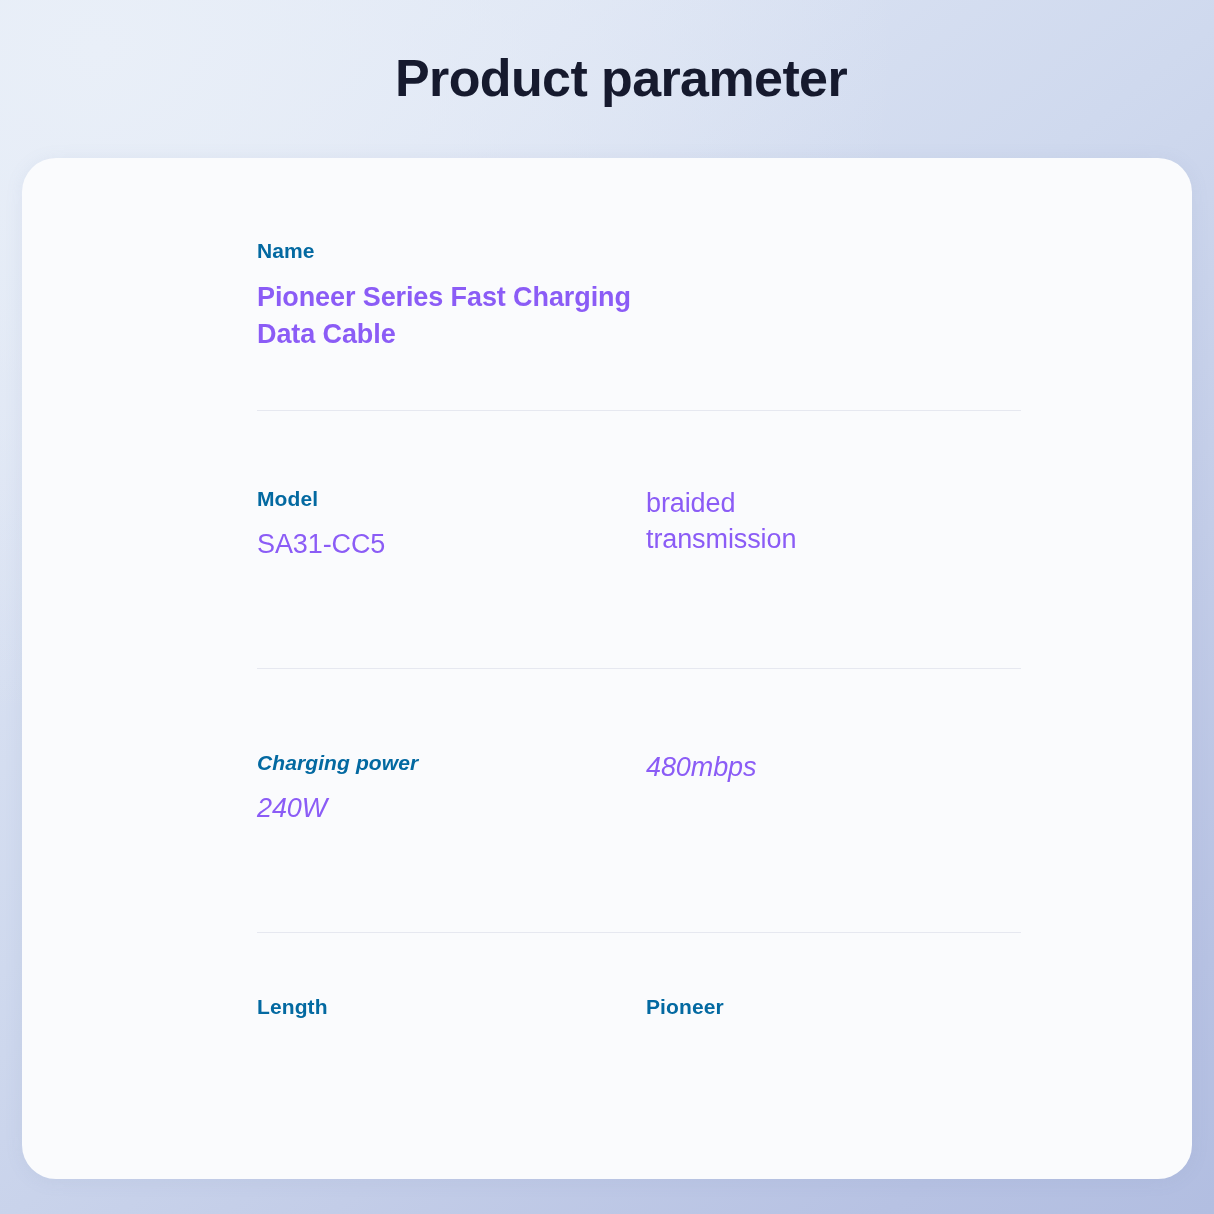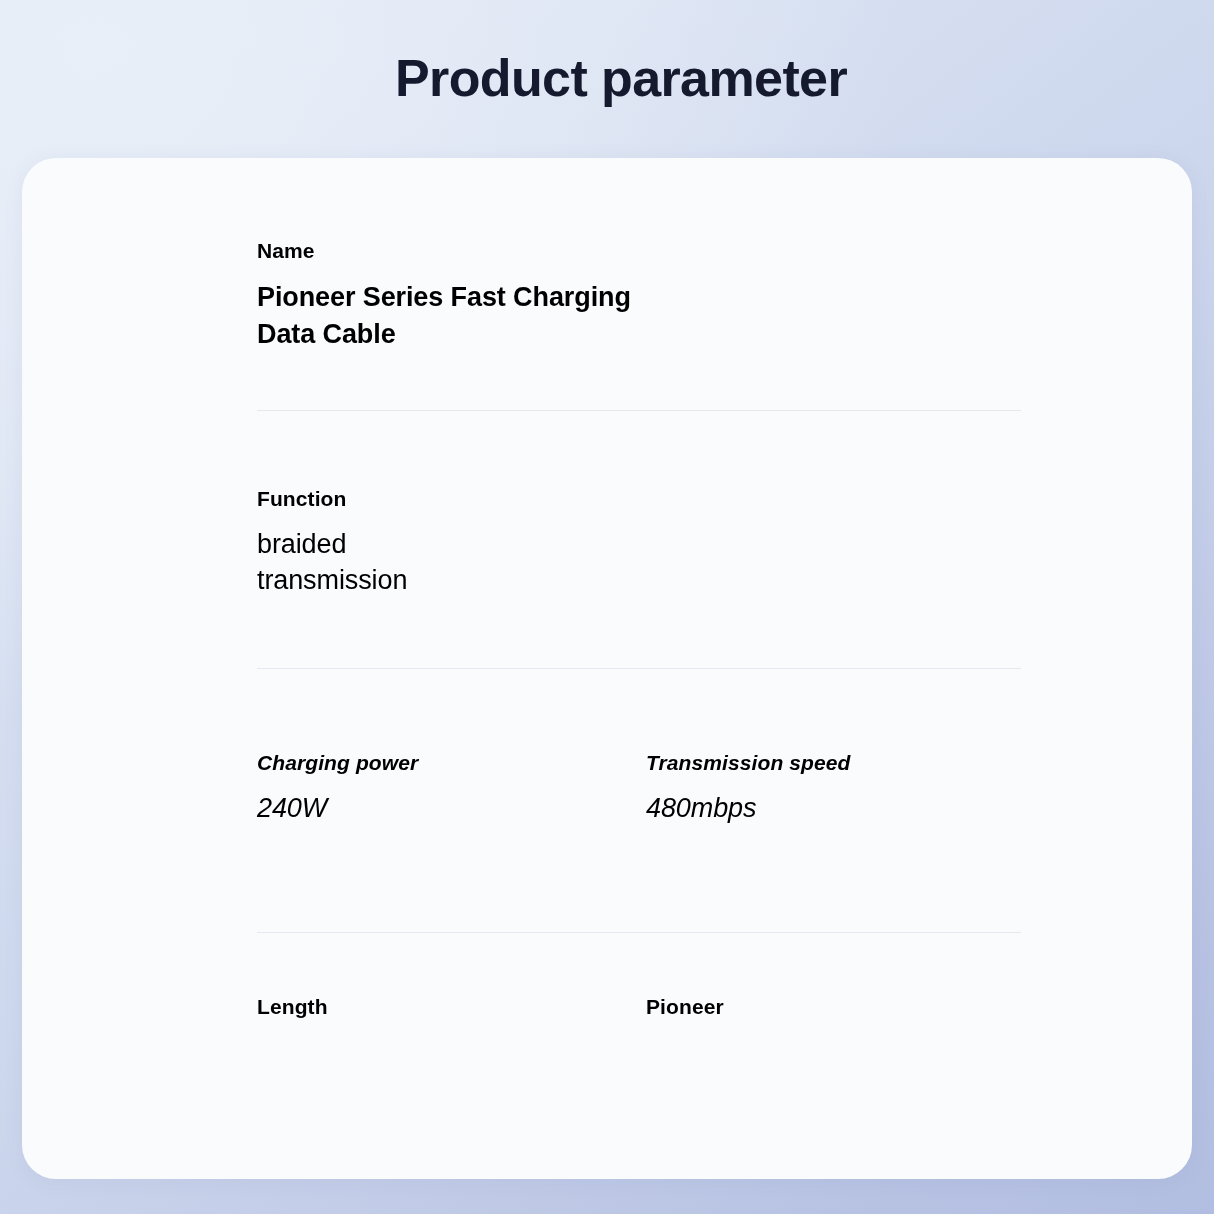--- a/index.html
+++ b/index.html
@@ -65,31 +65,31 @@
   .spec-row.r2 { top:328px; }
   .spec-row.r3 { top:592px;font-style:italic; }
   .spec-row.r4 { top:836px; }
 
   .spec-col { width:389px; flex:0 0 389px; }
   .spec-col.full { width:764px; flex:0 0 764px; }
 
   .spec-label {
     font-size:21px;
     font-weight:600;
-    color:#000000;
+    color:#0369a1;
     letter-spacing:0.1px;
     line-height:1.2;
     margin-bottom:16px;
     white-space:pre-line;
   }
 
   .spec-value {
     font-size:27px;
     font-weight:400;
-    color:#000000;
+    color:#8b5cf6;
     line-height:1.33;
     letter-spacing:-0.1px;
     white-space:pre-line;
   }
 
   .spec-value.strong {
     font-weight:600;
     font-size:27px;
     line-height:1.35;
   }
@@ -119,35 +119,37 @@
         <div class="spec-label">Name</div>
         <div class="spec-value strong">Pioneer Series Fast Charging
 Data Cable</div>
       </div>
     </div>
 
     <div class="spec-divider d1"></div>
 
     <div class="spec-row r2">
       <div class="spec-col">
-        <div class="spec-label">Function</div>
+        <div class="spec-label">Model</div>
+        <div class="spec-value">SA31-CC5</div>
+      </div>
+      <div class="spec-col">
         <div class="spec-value">braided
 transmission</div>
       </div>
     </div>
 
     <div class="spec-divider d2"></div>
 
     <div class="spec-row r3">
       <div class="spec-col">
         <div class="spec-label">Charging power</div>
         <div class="spec-value">240W</div>
       </div>
       <div class="spec-col">
-        <div class="spec-label">Transmission speed</div>
         <div class="spec-value">480mbps</div>
       </div>
     </div>
 
     <div class="spec-divider d3"></div>
 
     <div class="spec-row r4">
       <div class="spec-col">
         <div class="spec-label">Length</div>
       </div>

